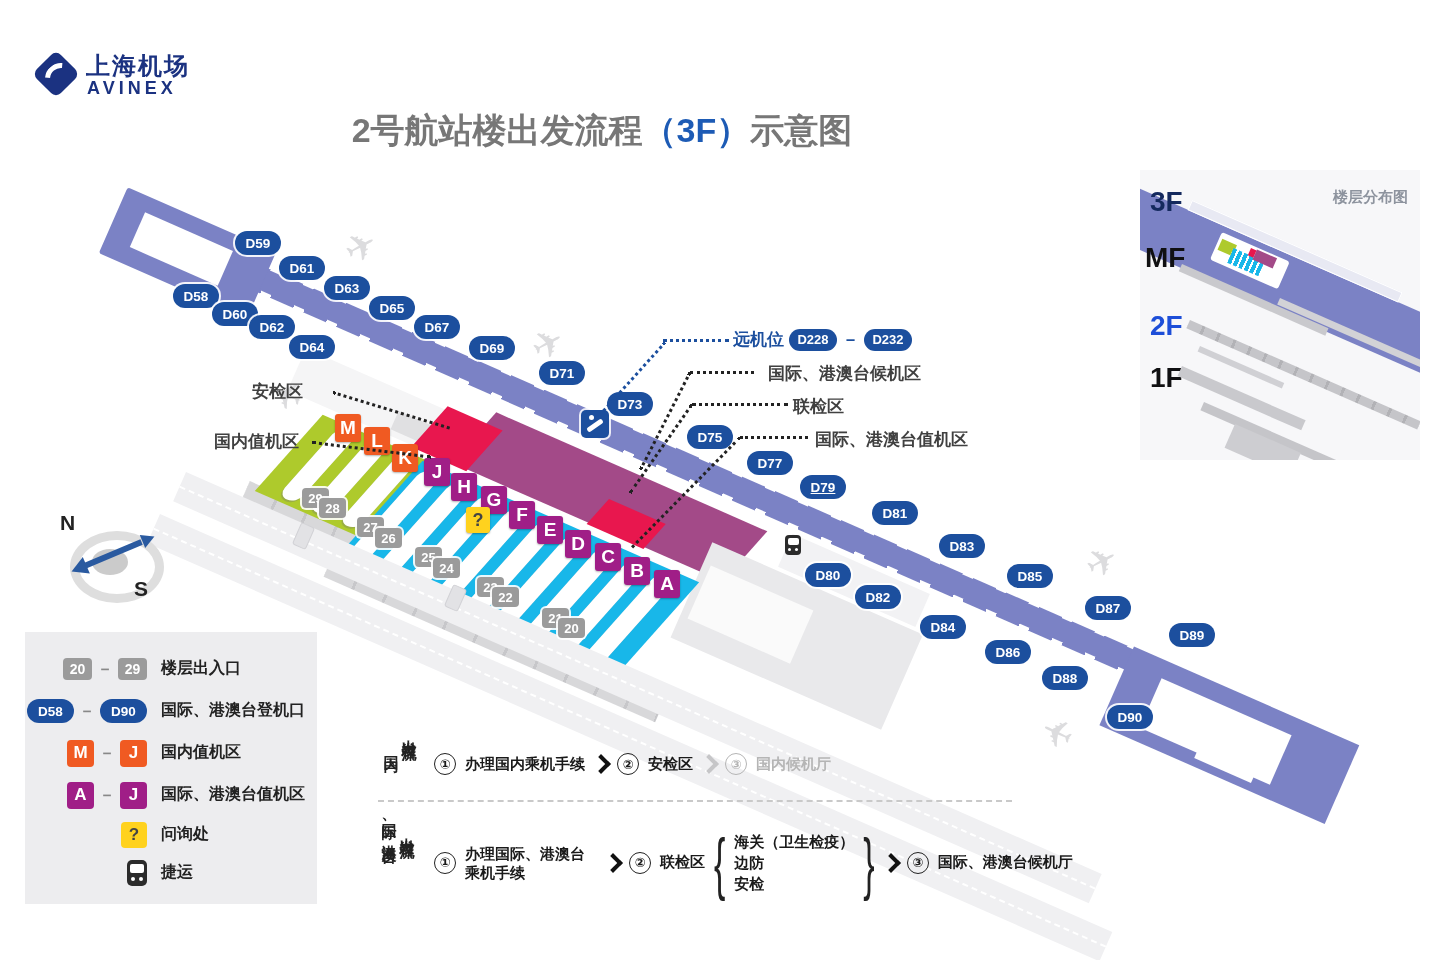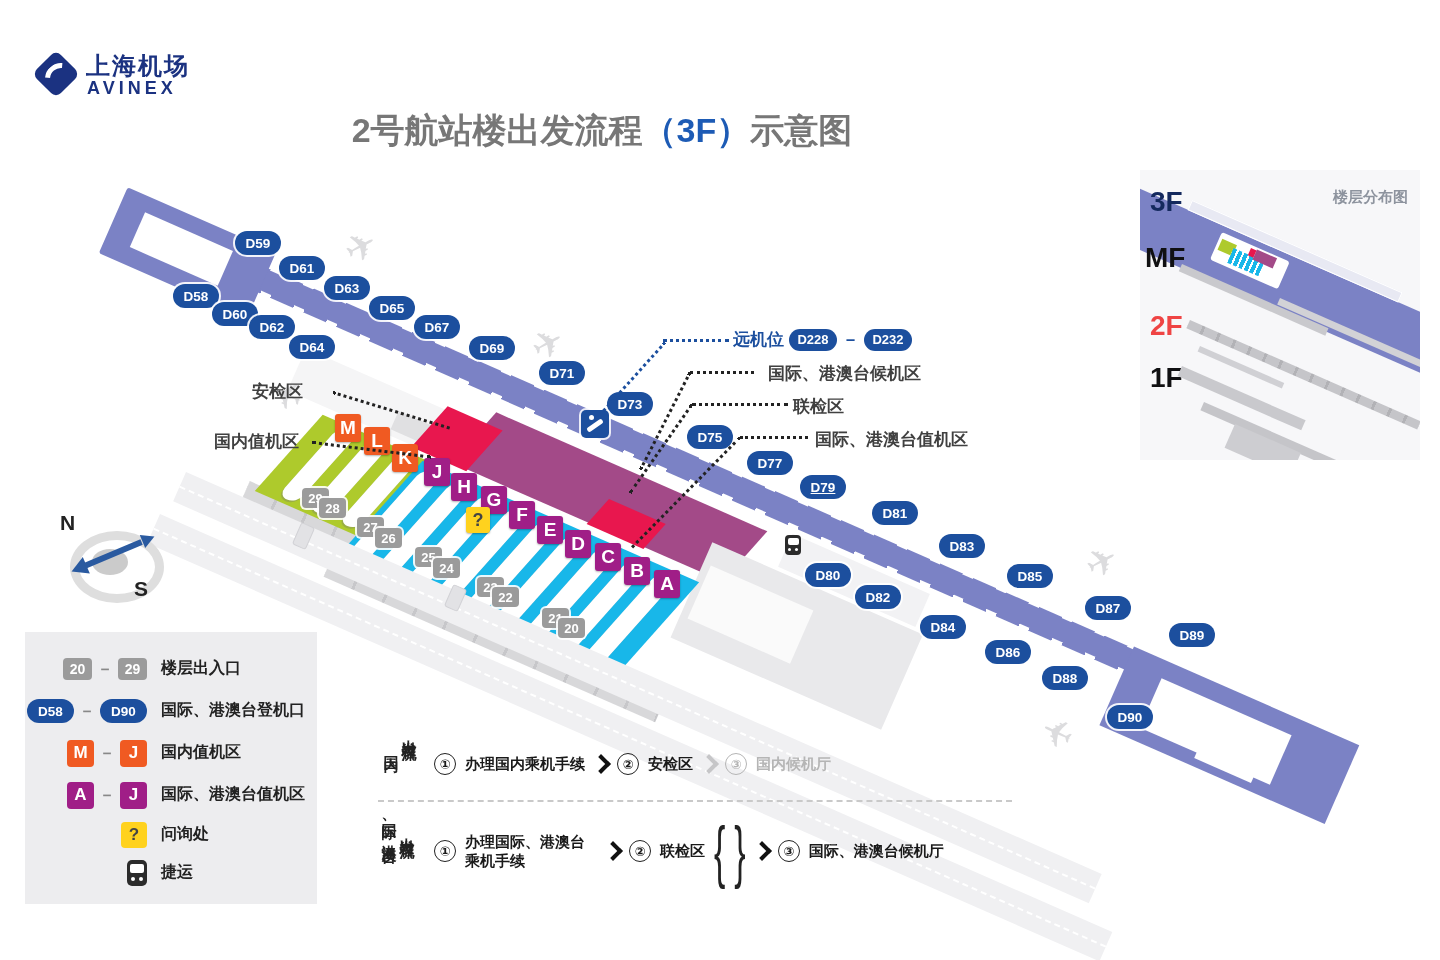--- a/index.html
+++ b/index.html
@@ -239,21 +239,21 @@
       </div>
     <div class="c-n">N</div>
     <div class="c-s">S</div>
   </div>
 
   <div class="fpanel">
     <div class="fp-band"></div>
     <div class="fp-cap">楼层分布图</div>
     <div class="fp-f" style="left:10px;top:16px;font-size:28px;color:#14295e;">3F</div>
     <div class="fp-f" style="left:5px;top:72px;font-size:28px;color:#101012;">MF</div>
-    <div class="fp-f" style="left:10px;top:140px;font-size:28px;color:#ef4444;">2F</div>
+    <div class="fp-f" style="left:10px;top:140px;font-size:28px;color:#1d4ed8;">2F</div>
     <div class="fp-f" style="left:10px;top:192px;font-size:28px;color:#101012;">1F</div>
     <div class="fp-bar" style="left:52px;top:30px;width:228px;height:9px;background:#e8e9f3;border:1px solid #fff;"></div>
     <div class="fp-bar" style="left:82px;top:62px;width:74px;height:30px;background:#fff;border-radius:3px;">
       <div style="position:absolute;left:3px;top:6px;width:16px;height:12px;background:#aeca2c;"></div>
       <div style="position:absolute;left:17px;top:10px;width:34px;height:16px;background:repeating-linear-gradient(90deg,#18b7e9 0 4px,#fff 4px 6px);"></div>
       <div style="position:absolute;left:39px;top:2px;width:22px;height:11px;background:#a34a88;"></div>
       <div style="position:absolute;left:33px;top:3px;width:6px;height:8px;background:#e8174e;"></div>
     </div>
     <div class="fp-bar" style="left:42px;top:94px;width:160px;height:8px;background:#c9c9cd;"></div>
     <div class="fp-bar" style="left:140px;top:128px;width:200px;height:7px;background:#d2d2d6;"></div>
@@ -326,19 +326,24 @@
   <div class="divider" style="left:378px;top:800px;width:634px;"></div>
   <div class="vtext" style="left:379px;top:812px;">国际、港澳台</div>
   <div class="vtext" style="left:397px;top:826px;">出发流程</div>
   <div class="flowrow" style="left:434px;top:832px;">
     <span class="circ">①</span>
     <span class="wrapstep">办理国际、港澳台乘机手续</span>
     <span class="chev"></span>
     <span class="circ">②</span>
     <span>联检区</span>
     <span class="brace">{</span>
+    <span class="bracelist">
+      <span>海关（卫生检疫）</span>
+      <span>边防</span>
+      <span>安检</span>
+    </span>
     <span class="brace">}</span>
     <span class="chev"></span>
     <span class="circ">③</span>
     <span>国际、港澳台候机厅</span>
   </div>
 
 </div>
 
 </body></html>

